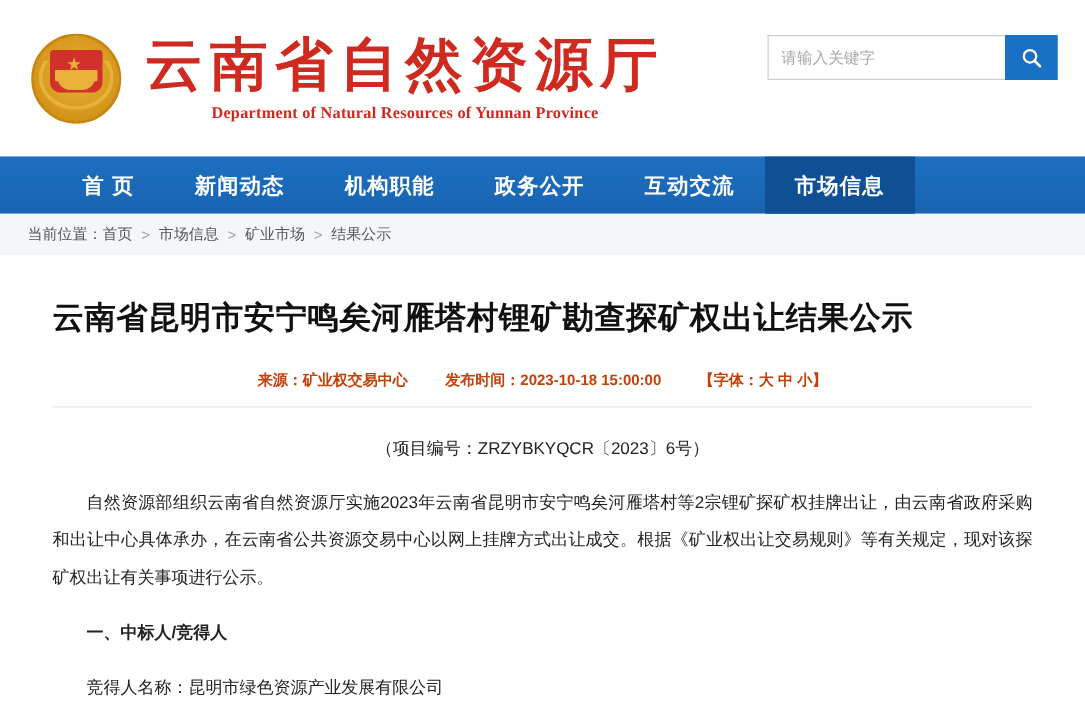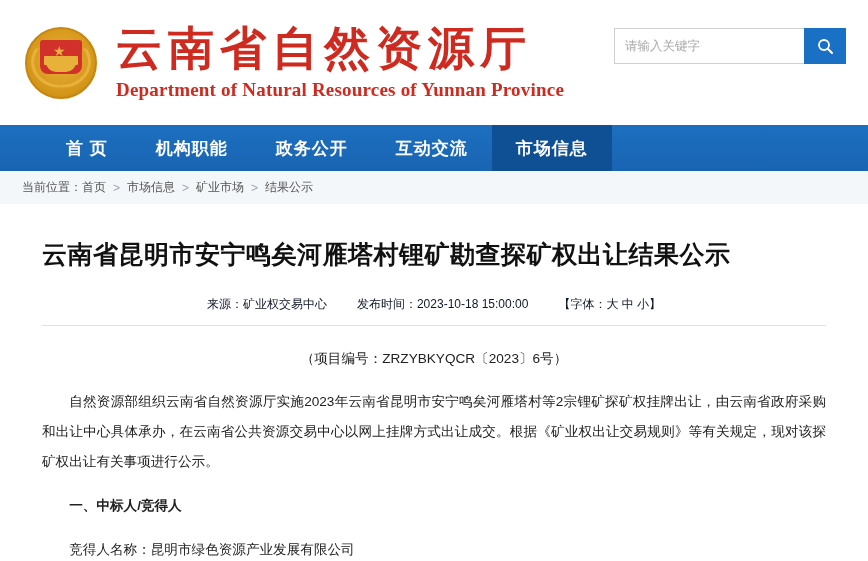--- a/index.html
+++ b/index.html
@@ -81,21 +81,21 @@
     font-family: "DejaVu Sans", sans-serif;
     font-size: 46px;
     font-weight: bold;
     color: #cf2a1f;
     letter-spacing: 6px;
     line-height: 1.05;
     white-space: nowrap;
   }
   .site-subtitle {
     margin-top: 7px;
-    font-size: 19px;
+    font-size: 13px;
     font-weight: bold;
     color: #cf2a1f;
     letter-spacing: .2px;
     font-family: "Liberation Serif", serif;
     text-align: center;
   }
 
   .search-wrap {
     position: absolute;
     right: 22px;
@@ -173,21 +173,22 @@
     letter-spacing: .5px;
     line-height: 1.35;
   }
   .meta {
     margin-top: 24px;
     display: flex;
     justify-content: center;
     align-items: flex-end;
     gap: 30px;
     font-size: 12px;
-    color: #0f172a;
+    color: #c2410c;
+    font-weight: bold;
   }
   .meta .fs-opt { cursor: pointer; }
   .rule {
     margin-top: 12px;
     border-top: 1px solid #e3e3e3;
   }
   .body-text {
     margin-top: 18px;
     font-size: 13.6px;
     line-height: 30px;
@@ -224,20 +225,21 @@
           <circle cx="7" cy="7" r="5" fill="none" stroke="#ffffff" stroke-width="1.8"></circle>
           <line x1="10.8" y1="10.8" x2="15" y2="15" stroke="#ffffff" stroke-width="2" stroke-linecap="round"></line>
         </svg>
       </span>
     </div>
   </div>
 </div>
 
 <div class="nav">
   <div class="nav-item">首 页</div>
+  <div class="nav-item">新闻动态</div>
   <div class="nav-item">机构职能</div>
   <div class="nav-item">政务公开</div>
   <div class="nav-item">互动交流</div>
   <div class="nav-item active">市场信息</div>
 </div>
 
 <div class="crumb-bar">
   <span>当前位置：</span>
   <a>首页</a>
   <span class="sep">&gt;</span>

